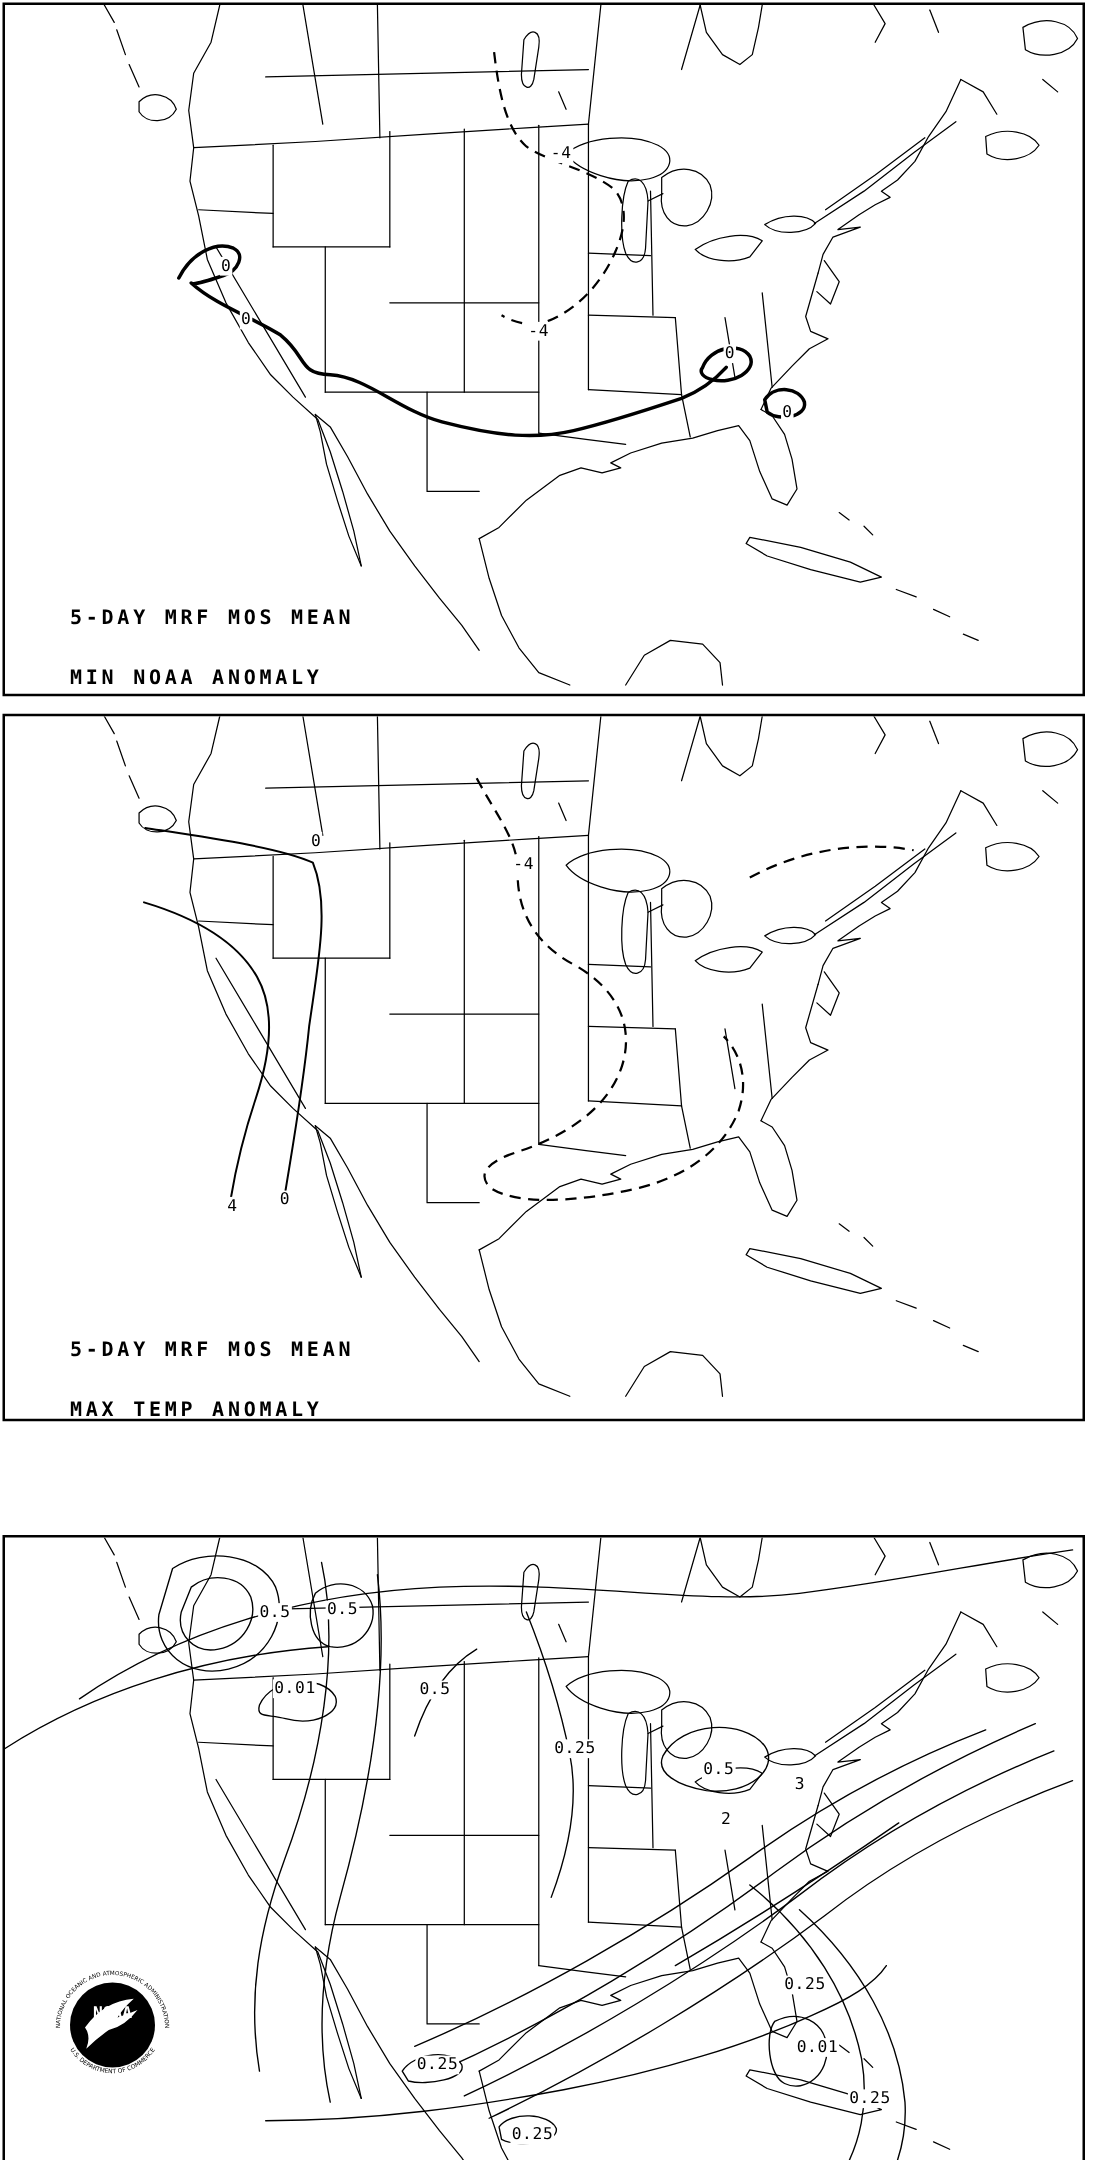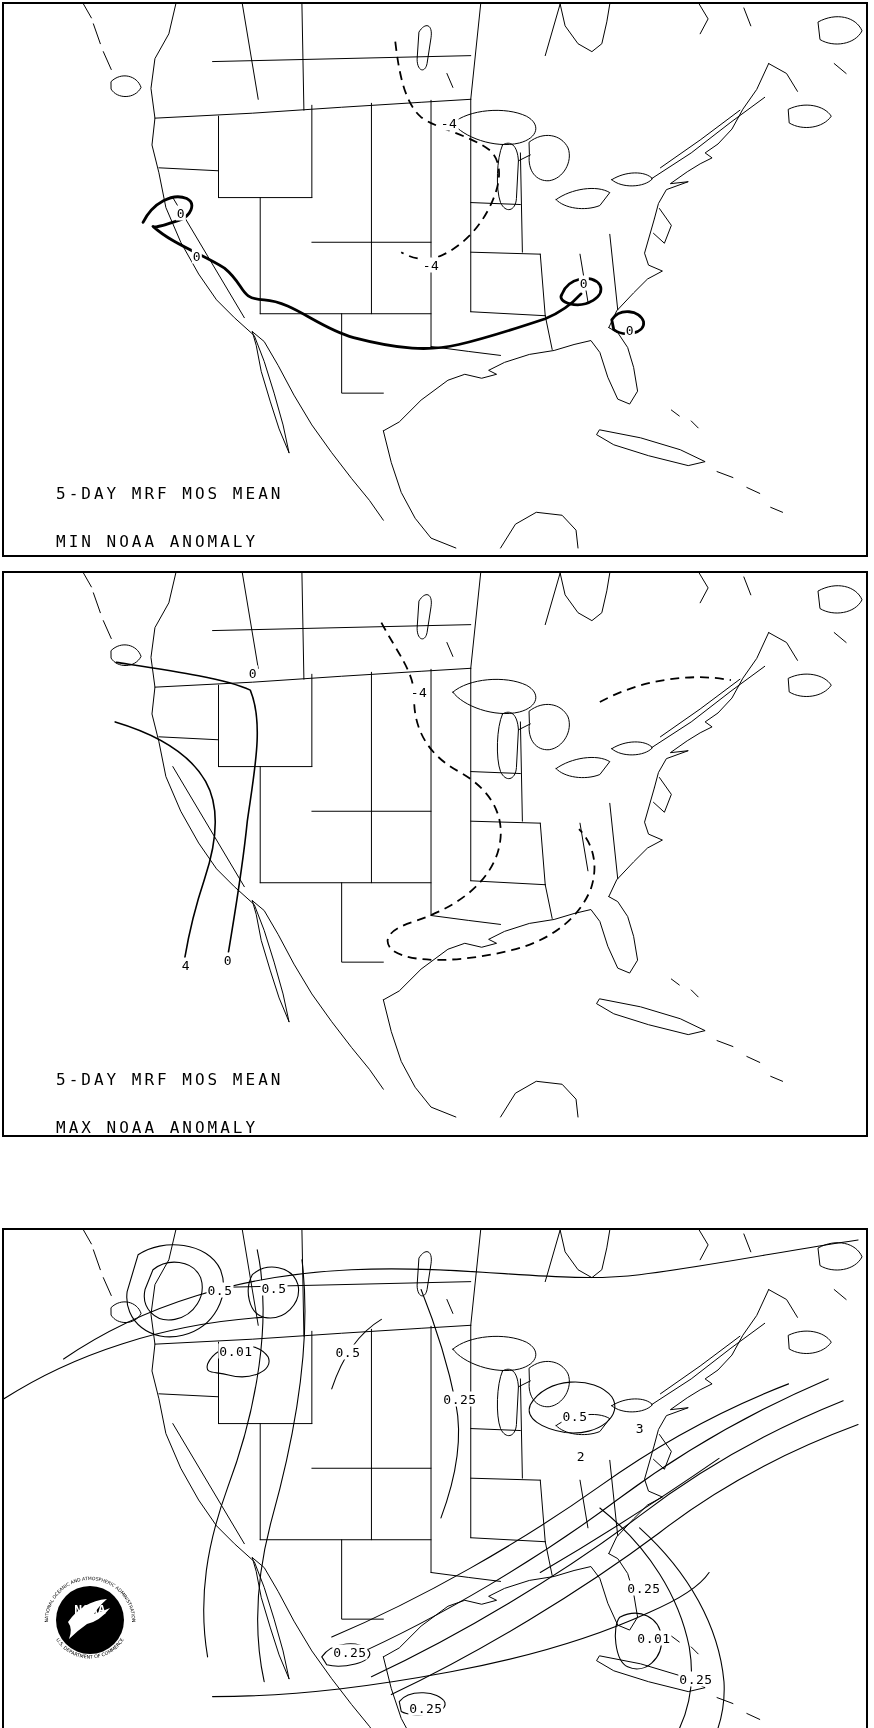--- a/index.html
+++ b/index.html
@@ -9,21 +9,21 @@
          box-sizing:border-box;overflow:hidden}
   #panel-0{top:2px;height:555px}
   #panel-1{top:571px;height:566px}
   #panel-2{top:1228px;height:566px}
   svg.map{position:absolute;left:0;top:0;display:block}
   .labels{position:absolute;left:0;top:0;right:0;bottom:0;pointer-events:none}
   .clabel{position:absolute;transform:translate(-50%,-50%);
           font-family:"DejaVu Sans Mono",monospace;font-size:13px;letter-spacing:.5px;
           background:#fff;padding:0 1px;white-space:nowrap;color:#000}
   .caption{position:absolute;left:52px;white-space:pre;font-family:"DejaVu Sans Mono",monospace;
-           font-weight:normal;font-size:16px;line-height:16px;letter-spacing:3px;color:#000}
+           font-weight:bold;font-size:16px;line-height:16px;letter-spacing:3px;color:#000}
   #caption-0{top:450px}
   #caption-1{top:467px}
   #caption-2{top:460px}
   .noaa{position:absolute;left:34px;top:342px}
   .bm{fill:none;stroke:#000;stroke-width:1;stroke-linejoin:round;stroke-linecap:round}
   .c-thick{fill:none;stroke:#000;stroke-width:2.8;stroke-linejoin:round;stroke-linecap:round}
   .c-mid{fill:none;stroke:#000;stroke-width:1.6;stroke-linejoin:round;stroke-linecap:round}
   .c-dash{fill:none;stroke:#000;stroke-width:1.8;stroke-dasharray:9 6;stroke-linejoin:round}
   .c-thin{fill:none;stroke:#000;stroke-width:1.1;stroke-linejoin:round;stroke-linecap:round}
 </style>
@@ -148,21 +148,21 @@
       </g>
     </svg>
     <div class="labels">
         <span class="clabel" style="left: 415px; top: 119px;">-4</span>
         <span class="clabel" style="left: 249px; top: 100px;">0</span>
         <span class="clabel" style="left: 182px; top: 392px;">4</span>
         <span class="clabel" style="left: 224px; top: 387px;">0</span>
       </div>
     <div class="caption" id="caption-1">
       <div>5-DAY MRF MOS MEAN</div>
-      <div>MAX NOAA ANOMALY</div>
+      <div>MAX TEMP ANOMALY</div>
       
       
       
       
     </div>
   </section>
 
   <section class="panel" id="panel-2">
     <svg class="map" width="862" height="547" viewBox="0 0 868 551" preserveAspectRatio="none">
       <use href="#basemap"></use>

